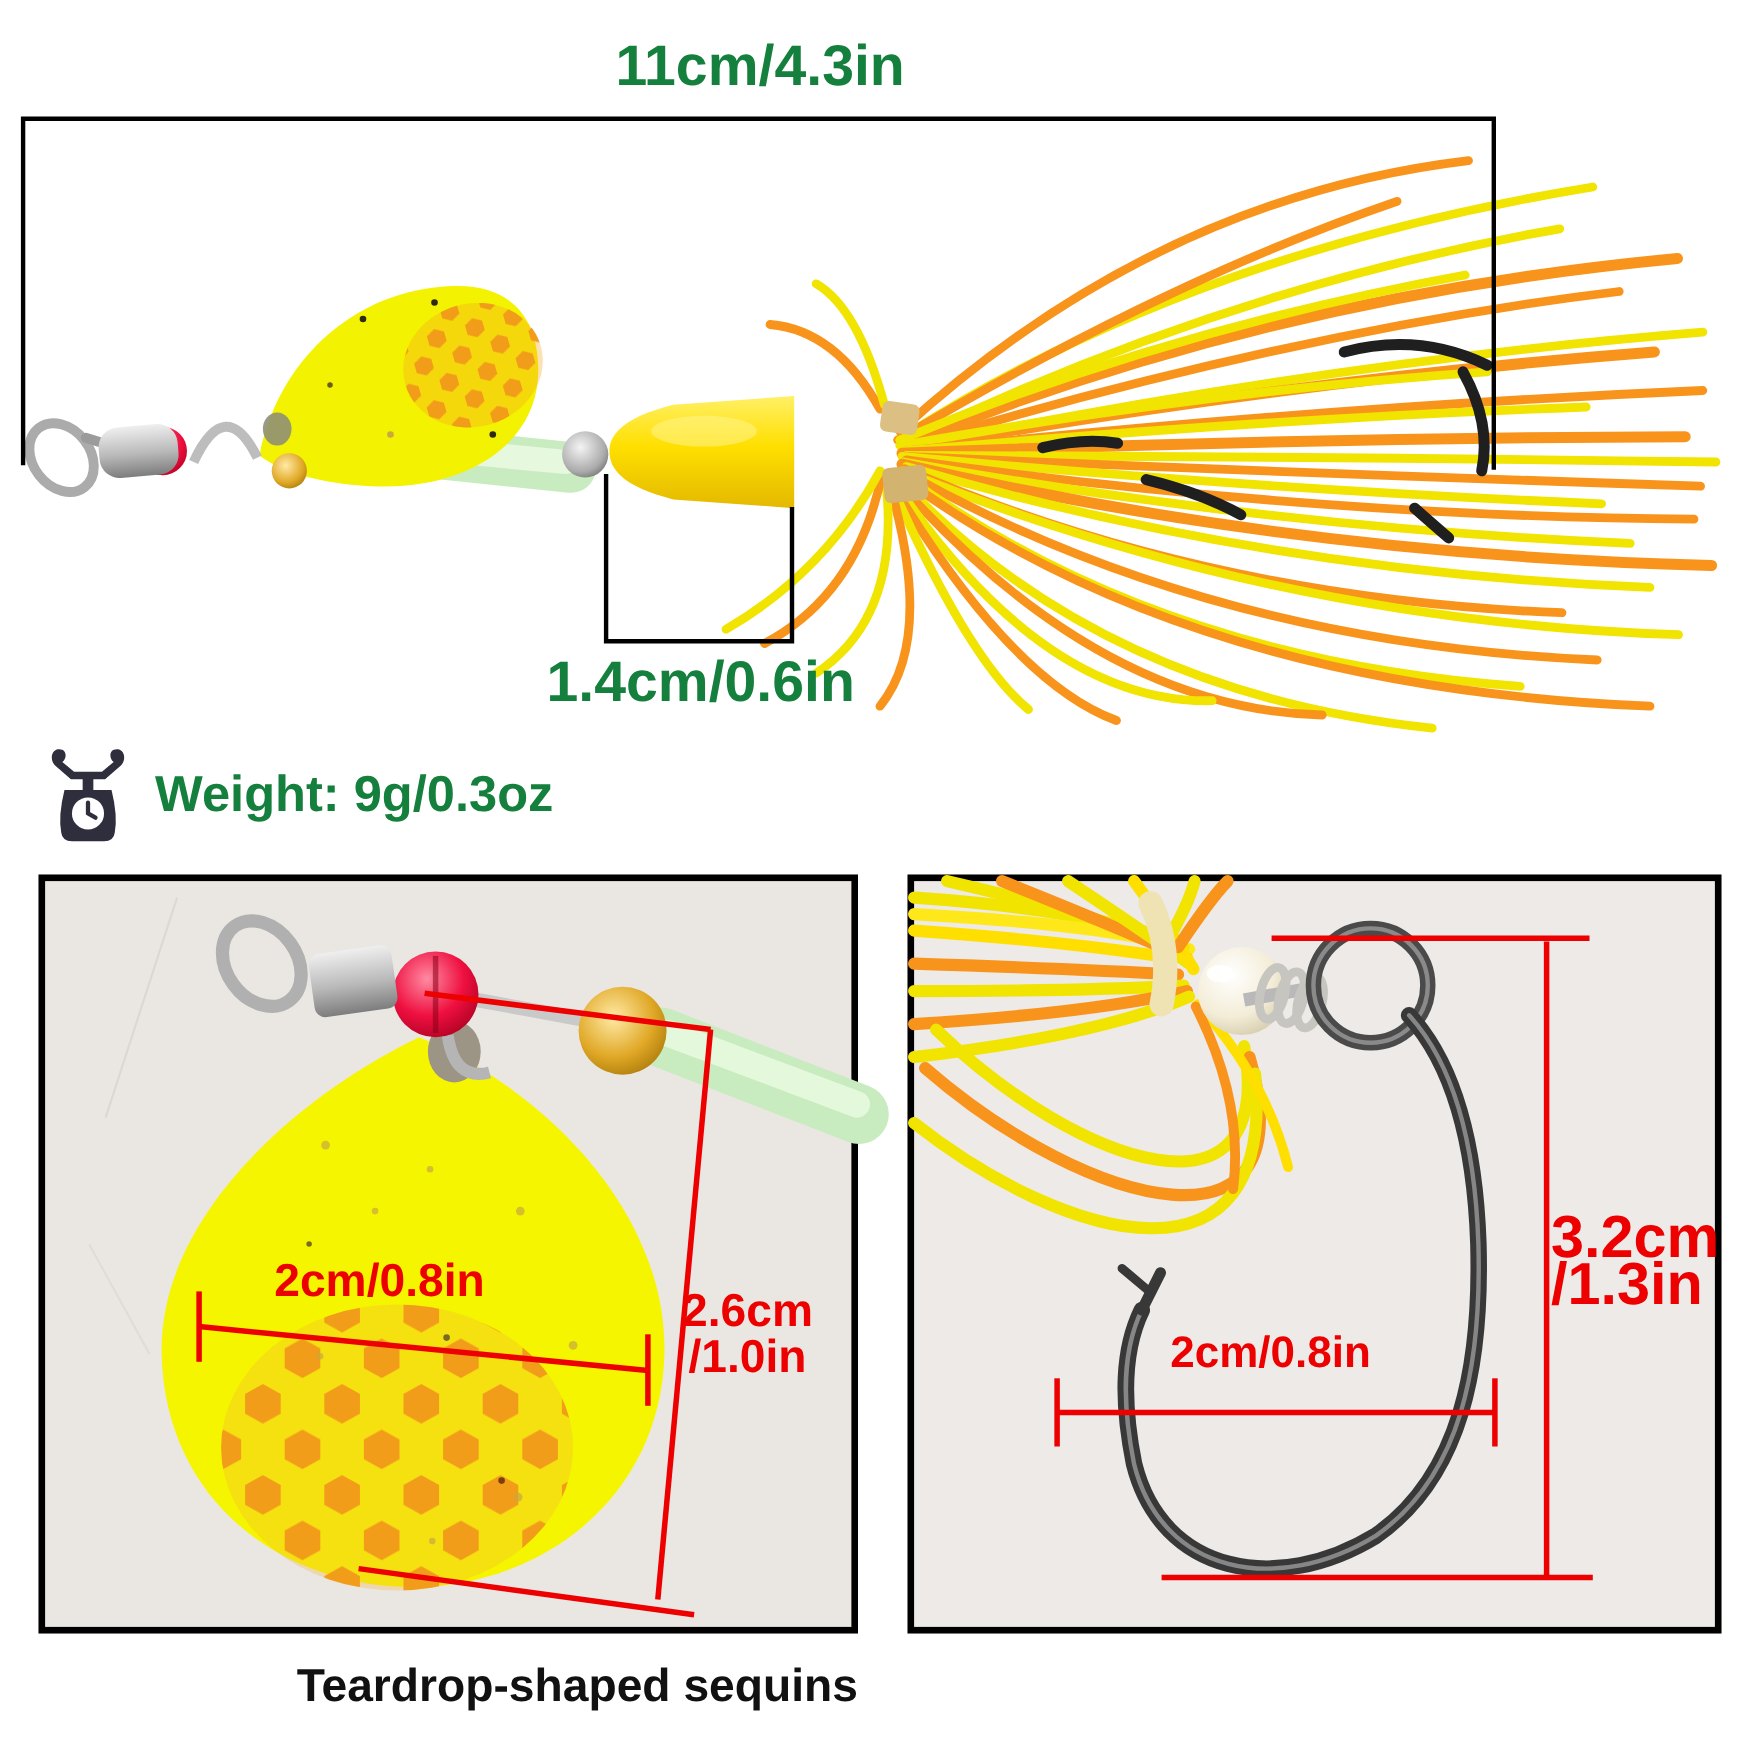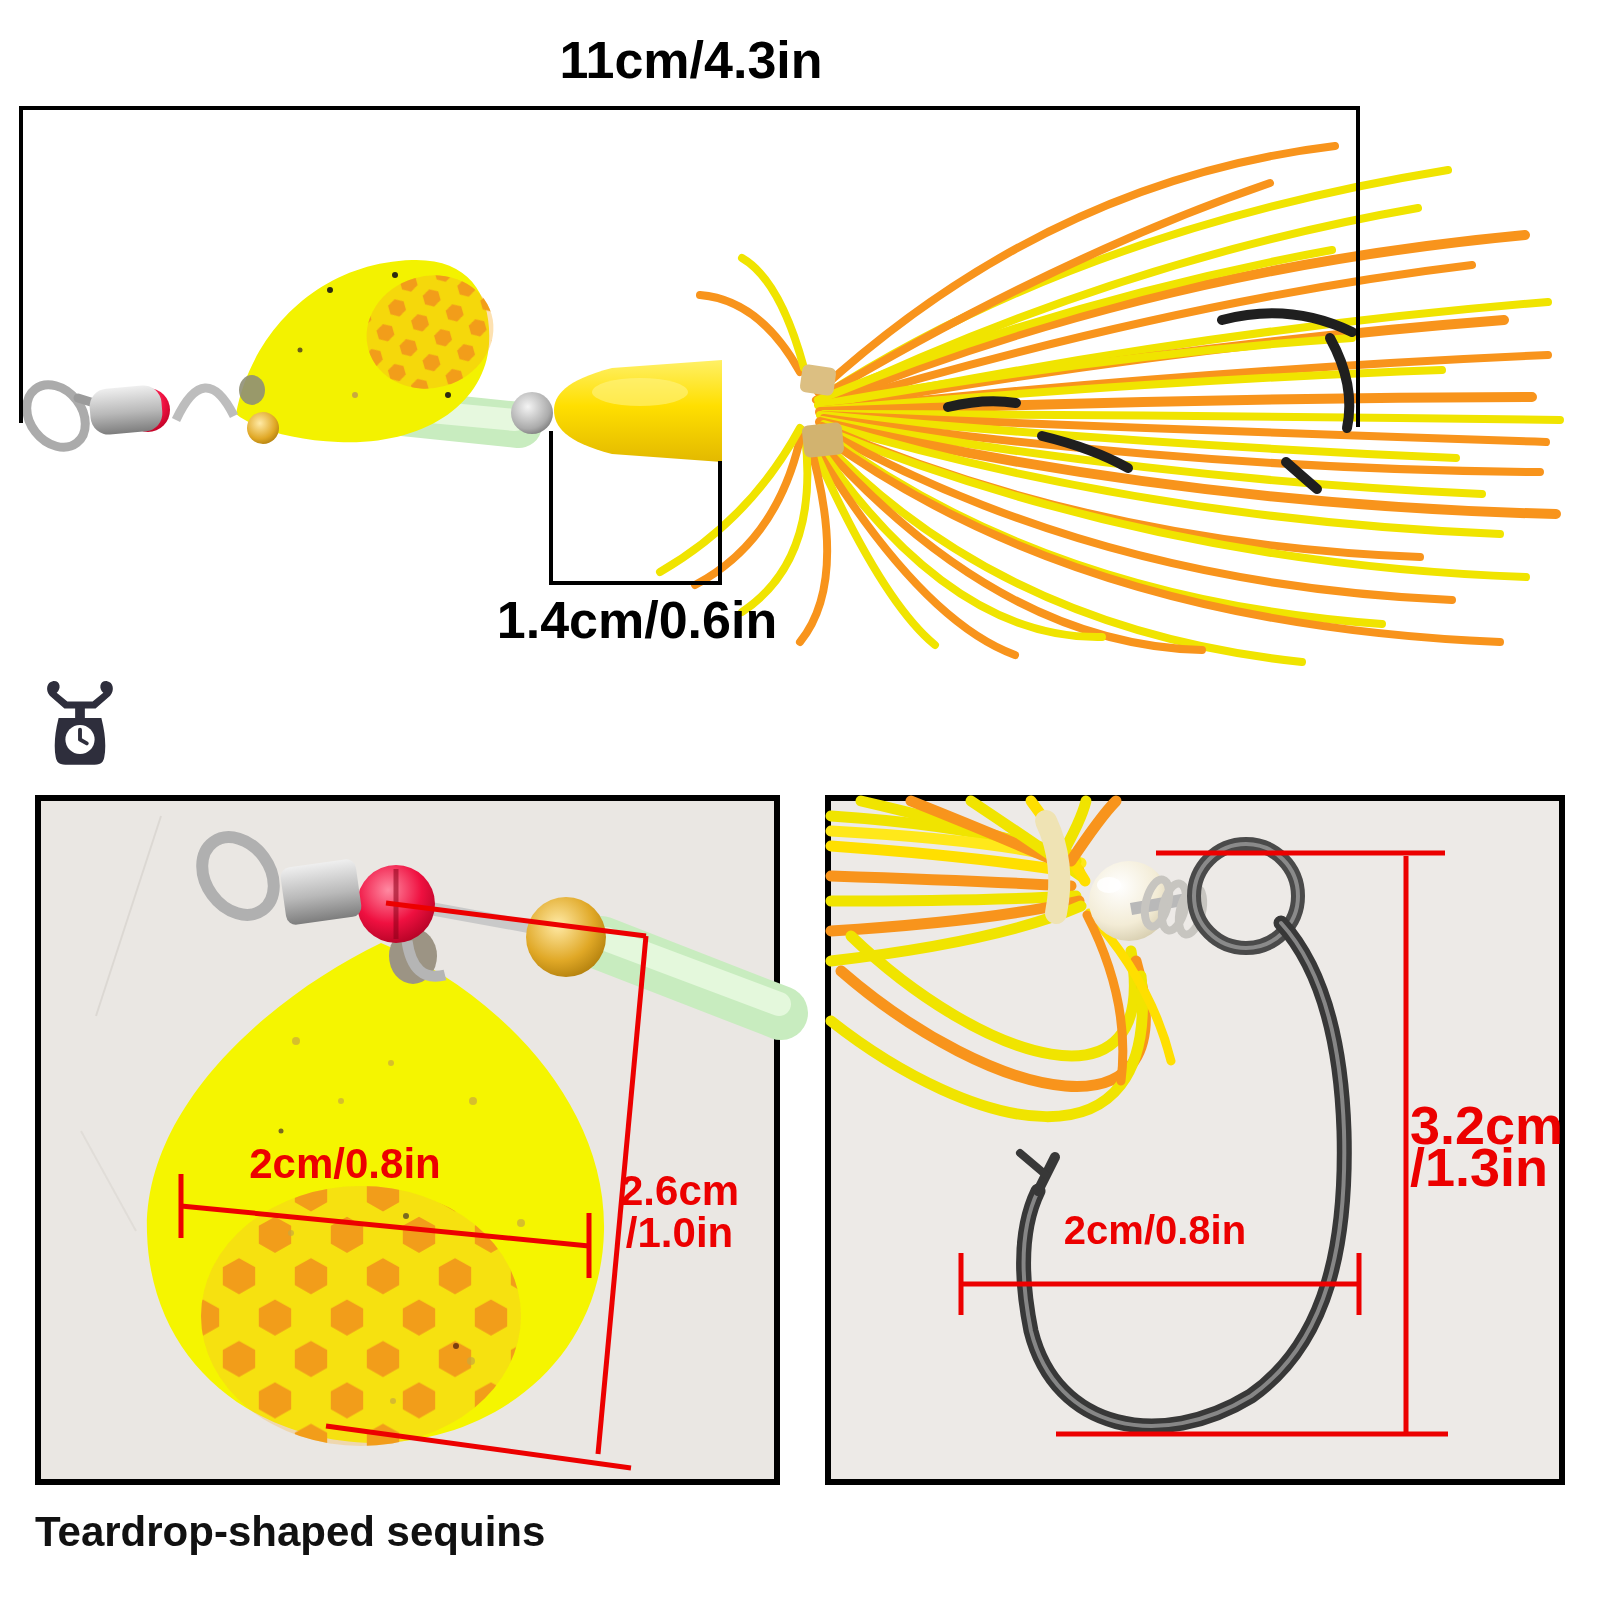--- a/index.html
+++ b/index.html
@@ -1,22 +1,22 @@
 <!DOCTYPE html>
 <html><head>
 <meta charset="utf-8">
 <style>
   html,body{margin:0;padding:0;background:#fff;}
   .canvas{position:relative;width:1601px;height:1601px;background:#fff;overflow:hidden;
           font-family:"Liberation Sans",sans-serif;}
   .abs{position:absolute;}
-  .label{position:absolute;color:#000000;font-weight:600;white-space:nowrap;}
+  .label{position:absolute;color:#15803d;font-weight:600;white-space:nowrap;}
   .label.center{text-align:center;white-space:nowrap;}
   .red{color:#ec0000;font-weight:600;}
-  .caption{position:absolute;text-align:left;font-size:42px;font-weight:700;color:#111;}
+  .caption{position:absolute;text-align:right;font-size:42px;font-weight:700;color:#111;}
   .panel{position:absolute;border:6px solid #000;box-sizing:border-box;}
   .panel svg{display:block;width:100%;height:100%;}
   svg{overflow:visible;}
 </style>
 </head>
 <body>
 
 <div class="canvas">
 
   <svg class="abs" style="left:0;top:0" width="1601" height="780" viewBox="0 0 1601 780">
@@ -150,20 +150,21 @@
   <div class="label center" style="left:391px;top:30px;width:600px;font-size:52px;">11cm/4.3in</div>
   <div class="label center" style="left:437px;top:590px;width:400px;font-size:52px;">1.4cm/0.6in</div>
 
   <svg class="abs" style="left:45px;top:676px" width="70" height="92" viewBox="0 0 72 92">
     <path d="M8,4 C2,5 0,13 5,19 L20,32 L52,32 L67,19 C72,13 70,5 64,4 C56,3 55,12 60,16 L49,25 L23,25 L12,16 C17,12 16,3 8,4 Z" fill="#2e2e3c"></path>
     <rect x="31" y="28" width="10" height="16" rx="2" fill="#2e2e3c"></rect>
     <path d="M14,42 L58,42 Q64,66 61,82 Q60,90 51,90 L21,90 Q12,90 11,82 Q8,66 14,42 Z" fill="#2e2e3c"></path>
     <circle cx="36" cy="64" r="15" fill="#ffffff"></circle>
     <path d="M36,64 L36,54 M36,64 L43,68" stroke="#2e2e3c" stroke-width="4" stroke-linecap="round" fill="none"></path>
   </svg>
+  <div class="label" style="left:141px;top:694px;font-size:46px;">Weight: 9g/0.3oz</div>
 
   <div class="panel" style="left:35px;top:795px;width:745px;height:690px;background:#eae7e3;">
     <svg viewBox="0 0 733 678">
       <defs>
         <radialGradient id="lp-silver" cx="40%" cy="35%" r="75%">
           <stop offset="0%" stop-color="#f4f4f4"></stop>
             <stop offset="70%" stop-color="#ababab"></stop>
             <stop offset="100%" stop-color="#6f6f6f"></stop>
         </radialGradient>
         <radialGradient id="lp-gold" cx="40%" cy="35%" r="75%">

